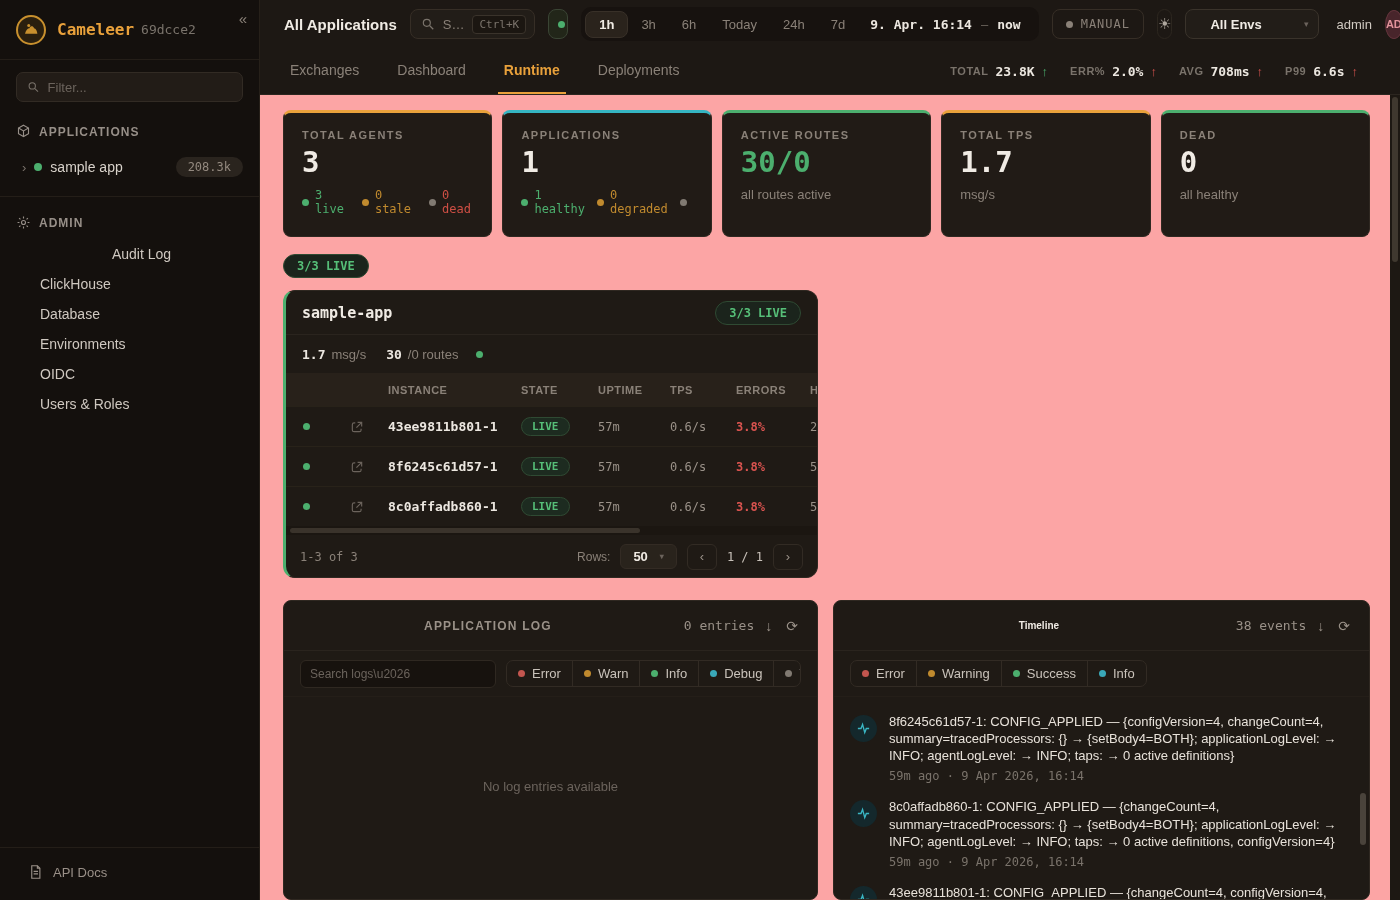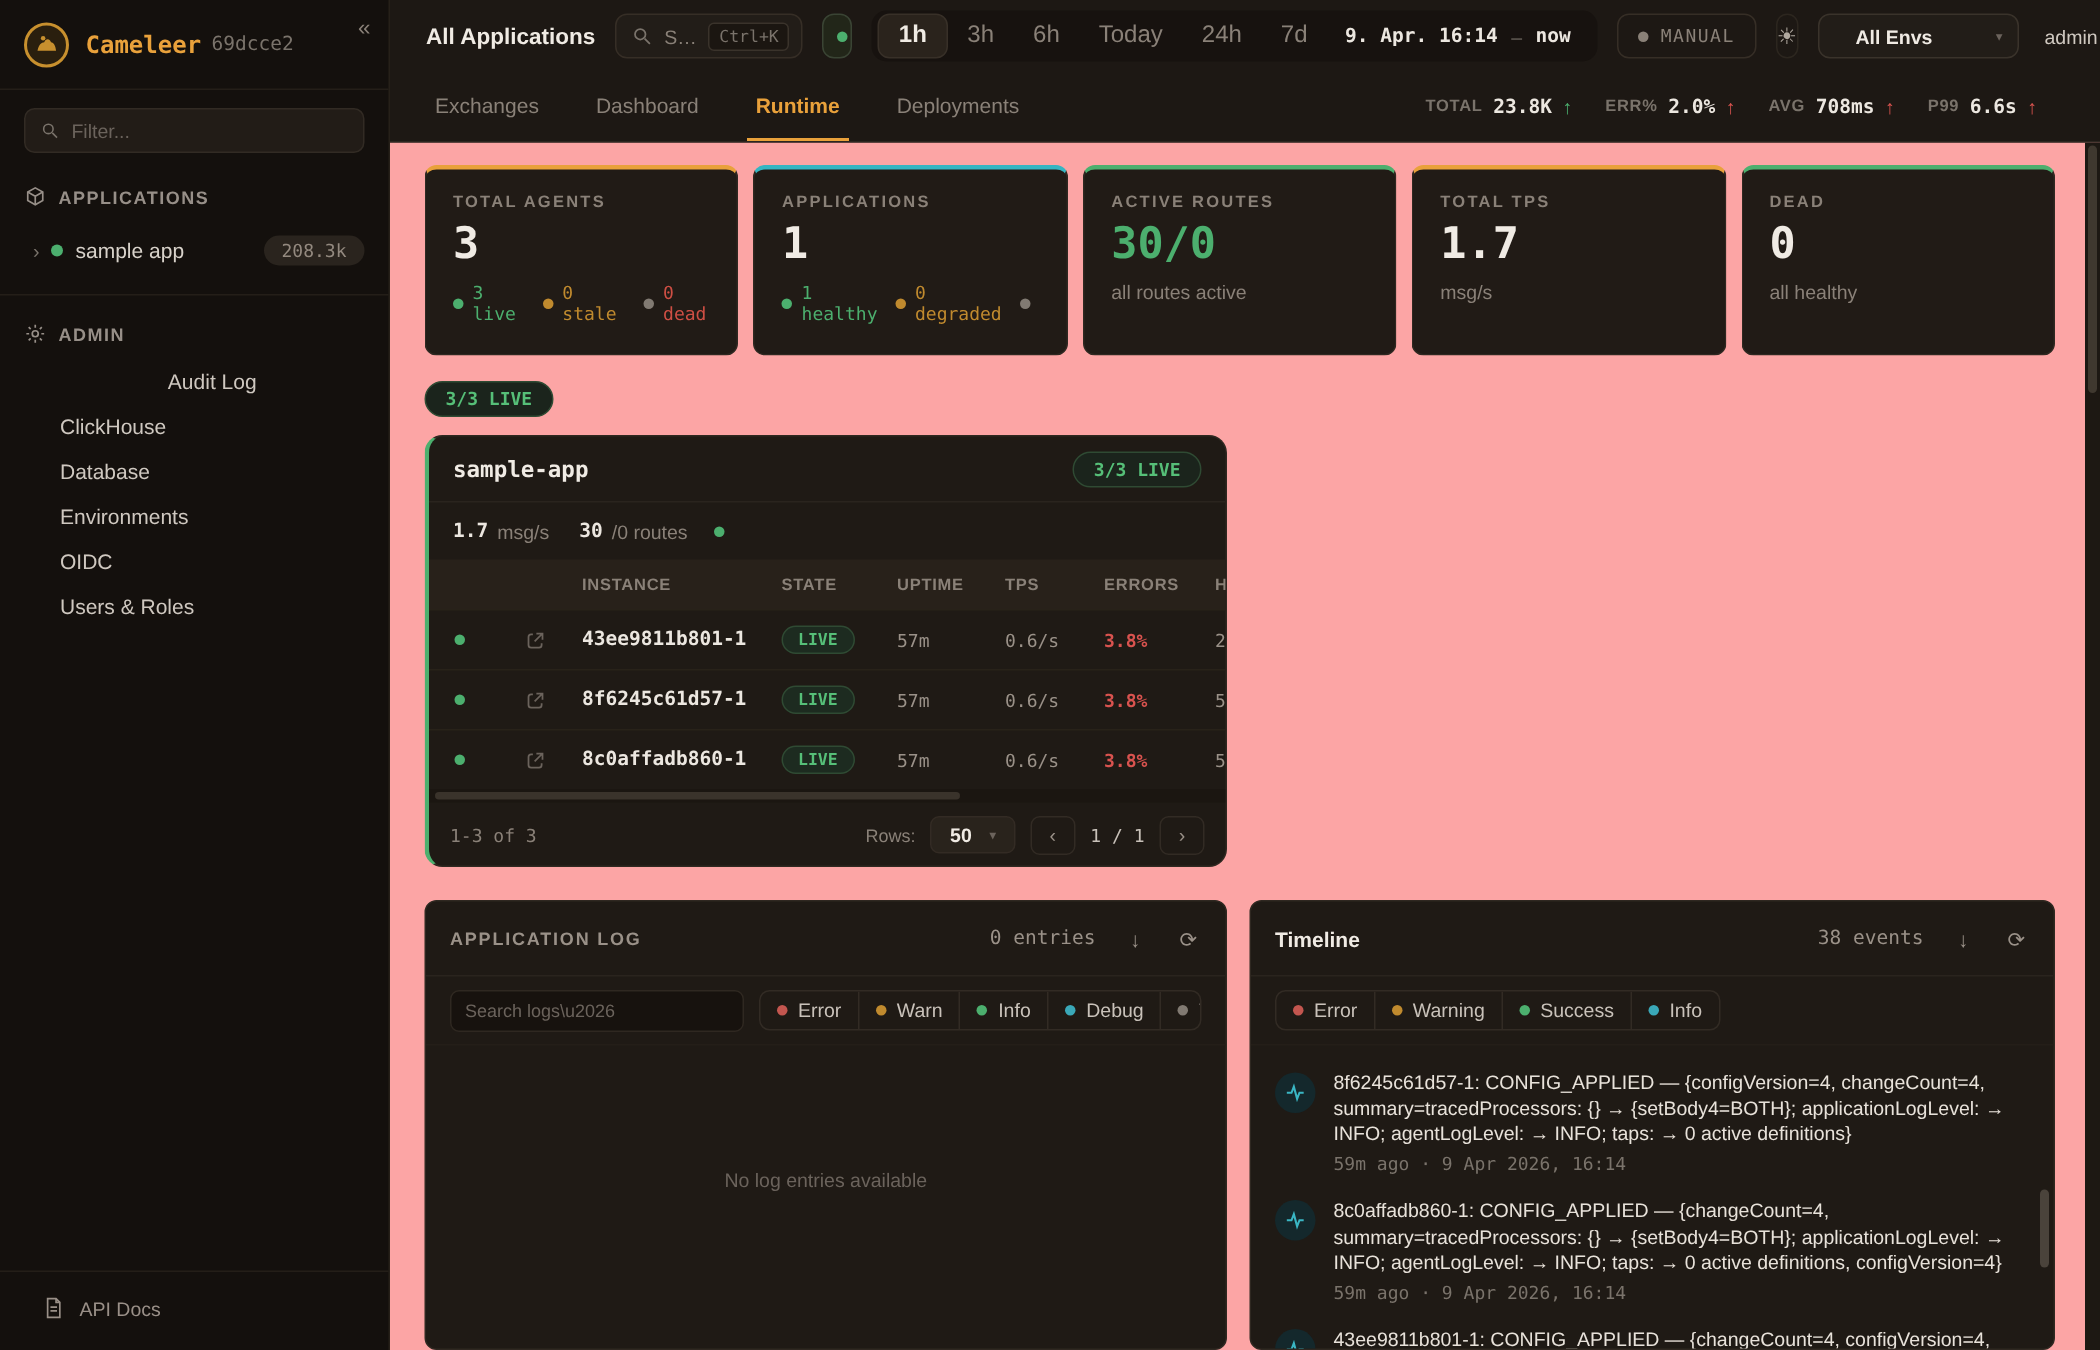--- a/index.html
+++ b/index.html
@@ -47,21 +47,21 @@
     display:flex; align-items:center; padding:0 14px 0 24px; gap:13px; }
   .topbar-title { font-size:15px; font-weight:bold; color:#f0ebe4; white-space:nowrap; }
   .search-btn { height:30px; border:1px solid #362e26; background:#221d18; border-radius:8px;
     display:flex; align-items:center; gap:8px; padding:0 8px 0 10px; color:#8a8178; cursor:pointer; }
   .search-btn .s-txt { font-size:13px; }
   .kbd { font-family:"DejaVu Sans Mono", monospace; font-size:11px; color:#7a736b;
     border:1px solid #3a332b; border-radius:4px; padding:2px 6px; background:#1b1611; }
   .online-btn { height:30px; width:34px; border:1px solid #3a4434; background:#222619; border-radius:8px;
     display:flex; align-items:center; gap:6px; padding:0 9px; overflow:hidden; color:#9a9188; font-size:12px; cursor:pointer; }
   .range-group { height:34px; background:#17120f; border-radius:10px; display:flex; align-items:center; padding:0 4px; }
-  .range-chip { padding:5px 13px; color:#8a8178; font-size:16px; border-radius:8px; cursor:pointer; white-space:nowrap; }
+  .range-chip { padding:5px 13px; color:#8a8178; font-size:13px; border-radius:8px; cursor:pointer; white-space:nowrap; }
   .range-chip.active { background:#2a231c; color:#f0ebe4; font-weight:bold; border:1px solid #383028; }
   .range-date { display:flex; align-items:center; gap:9px; padding:0 14px 0 12px; }
   .range-date .d1, .range-date .d2 { font-family:"DejaVu Sans Mono", monospace; font-weight:bold; color:#ece7e0; font-size:13px; white-space:nowrap; }
   .range-date .sep { color:#6b635c; }
   .manual-btn { height:30px; border:1px solid #362e26; border-radius:8px; display:flex; align-items:center; gap:8px;
     padding:0 13px; color:#8a8178; font-family:"DejaVu Sans Mono", monospace; font-size:12px; letter-spacing:1px; cursor:pointer; }
   .manual-btn .dot { background:#8a8178; width:7px; height:7px; }
   .icon-btn { width:32px; height:30px; border:1px solid #2c261f; border-radius:8px; display:flex; align-items:center;
     justify-content:center; color:#b0a89f; font-size:15px; cursor:pointer; }
   .env-select { height:30px; min-width:134px; background:#221d18; border:1px solid #3a332b; border-radius:8px;
@@ -141,23 +141,23 @@
   .rows-select .caret { color:#6b635c; font-size:8px; }
   .pg-btn { width:30px; height:26px; border:1px solid #322b24; border-radius:6px; color:#9a9188;
     display:flex; align-items:center; justify-content:center; font-size:13px; cursor:pointer; }
   .pg-info { font-family:"DejaVu Sans Mono", monospace; font-size:12px; color:#c8c1b9; }
 
   
   .panel { position:absolute; top:505px; height:300px; background:#1f1a15; border:1px solid #2f2821;
     border-radius:8px; overflow:hidden; }
   .log-panel { left:23px; width:535px; }
   .tl-panel { left:573px; width:537px; }
-  .panel-head { height:50px; display:flex; align-items:center; padding:0 16px; border-bottom:1px solid #2a241e; gap:20px; }
+  .panel-head { height:50px; display:flex; align-items:center; padding:0 16px; border-bottom:1px solid #2a241e; gap:8px;text-align:center; }
   .ph-title-caps { color:#9a9188; font-size:12px; font-weight:bold; letter-spacing:1.2px; flex:1; }
-  .ph-title { color:#f0ebe4; font-size:14px; font-weight:bold; flex:1; }
+  .ph-title { color:#f0ebe4; font-size:10px; font-weight:bold; flex:1; }
   .ph-count { font-family:"DejaVu Sans Mono", monospace; font-size:13px; color:#9a9188; }
   .ph-icon { color:#9a9188; font-size:14px; cursor:pointer; padding:0 3px; }
   .filter-row { height:46px; display:flex; align-items:center; padding:0 16px; gap:10px; border-bottom:1px solid #241e18; }
   .mini-search { flex:0 0 196px; height:28px; background:#17120e; border:1px solid #2f2821; border-radius:6px;
     display:flex; align-items:center; padding:0 9px; }
   .mini-search input { background:transparent; border:none; outline:none; color:#cfc8c0; font-size:12px; width:100%; }
   .mini-search.sans input { font-family:"Liberation Sans", sans-serif; }
   .mini-search.mono input { font-family:"DejaVu Sans Mono", monospace; }
   .mini-search input::placeholder { color:#6b635c; }
   .seg-group { display:flex; border:1px solid #322b24; border-radius:7px; overflow:hidden; }

